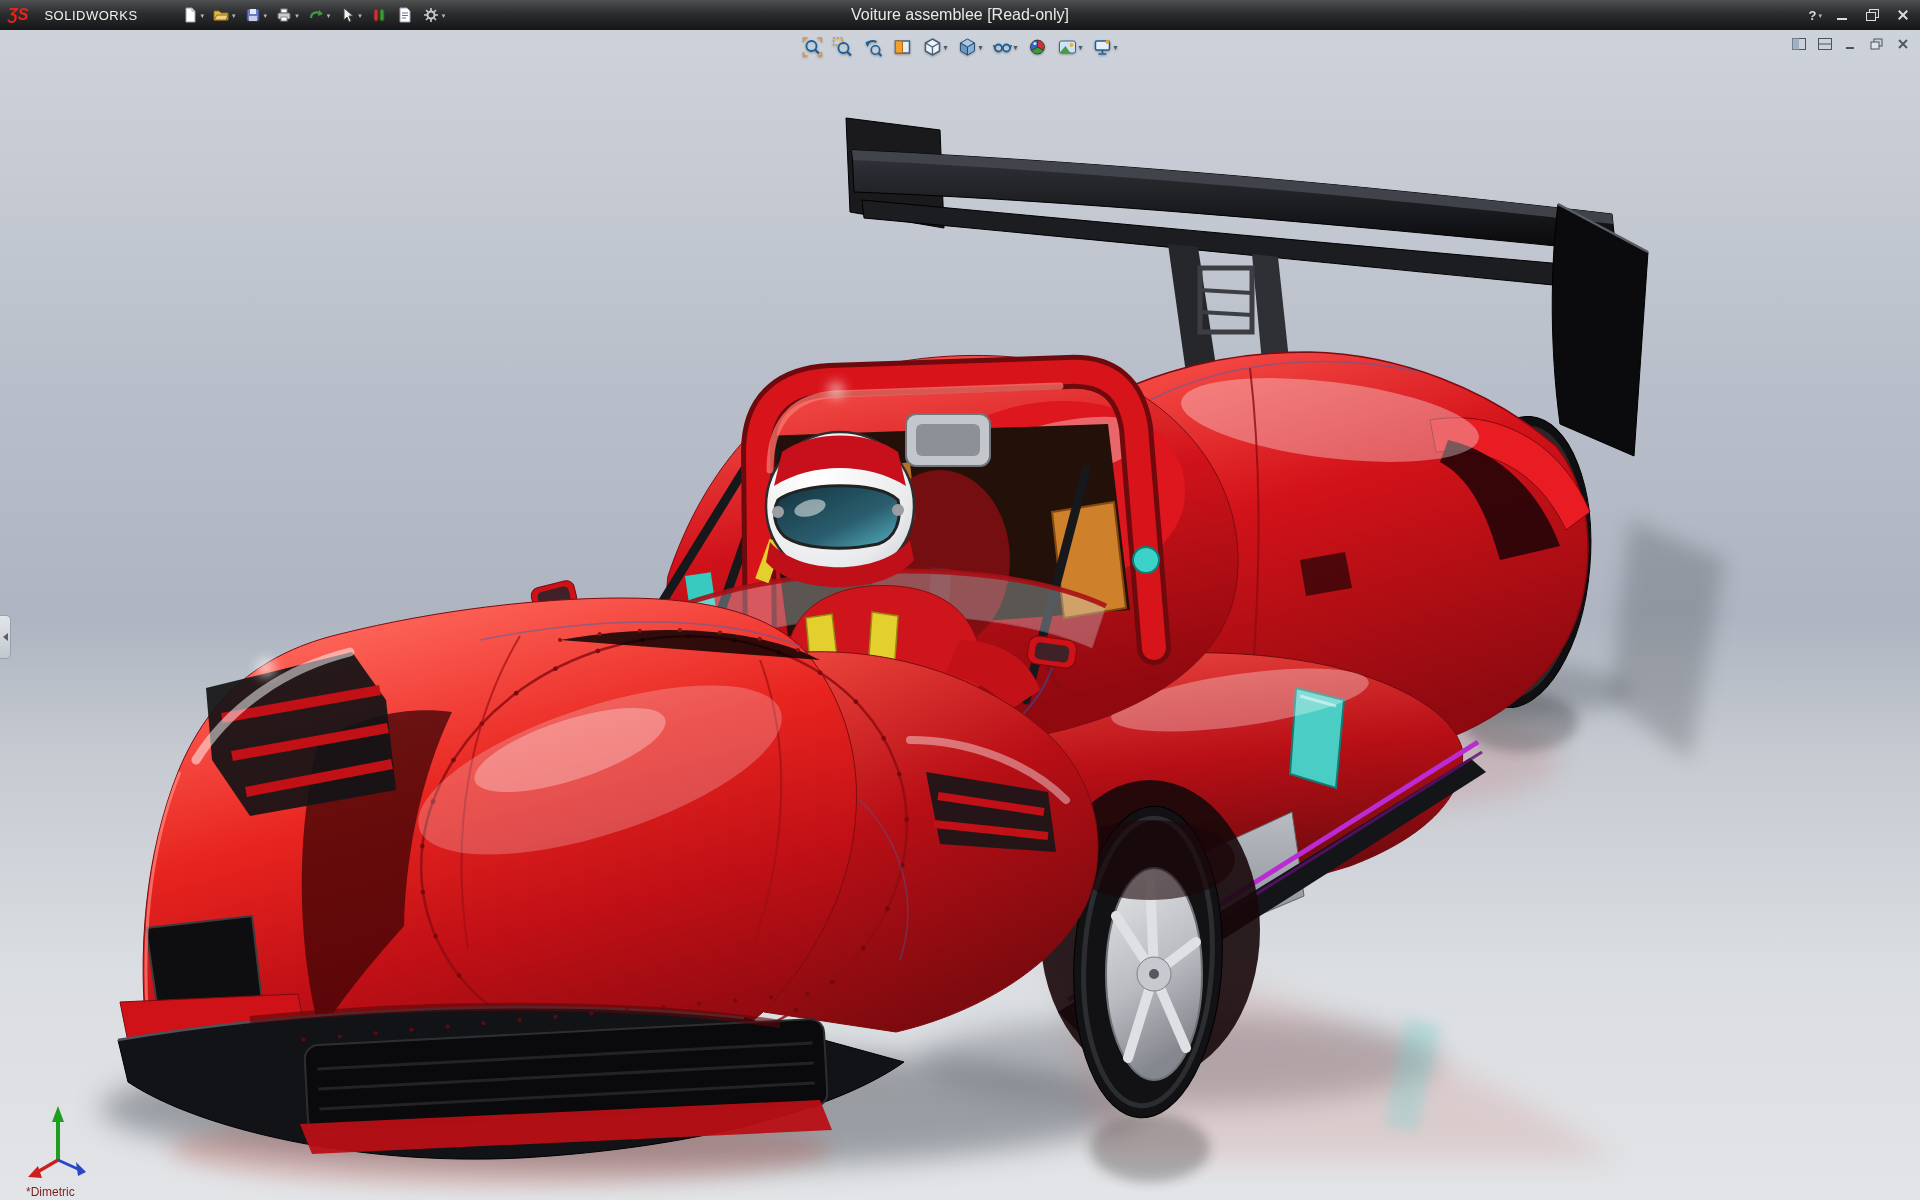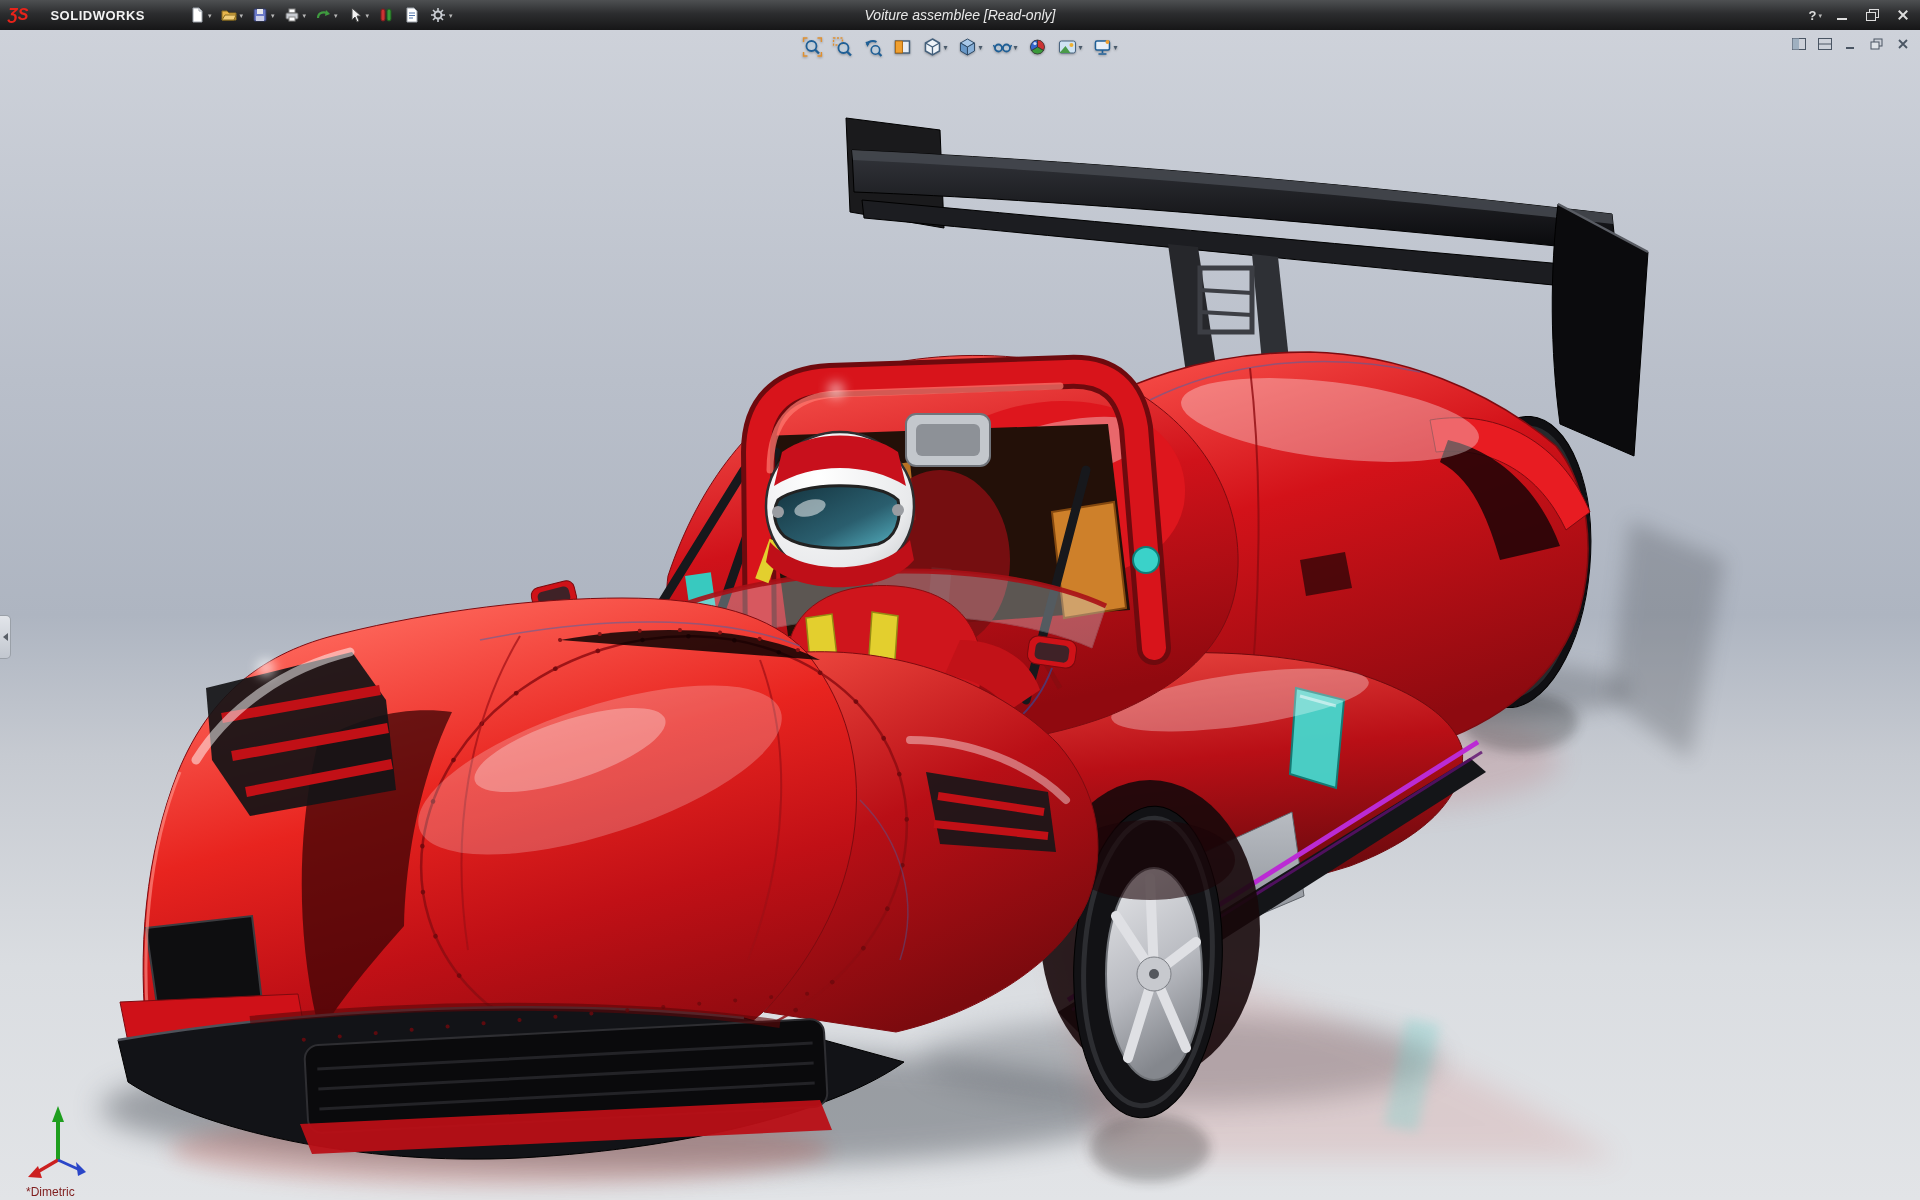--- a/index.html
+++ b/index.html
@@ -1,28 +1,28 @@
 <!DOCTYPE html>
 <html style="--titlebar-bg: #2a2b2d; --titlebar-text: #e6e6e6; --viewport-top: #ced2da; --viewport-mid: #aeb5c1; --viewport-floor: #e2e4e7;"><head>
 <meta charset="utf-8">
 <style>
   html,body{margin:0;padding:0;width:1920px;height:1200px;overflow:hidden;
     font-family:"Liberation Sans","DejaVu Sans",sans-serif;background:#9aa0ab;}
   
   .titlebar{position:absolute;top:0;left:0;width:1920px;height:30px;
     background:linear-gradient(#4e5052 0%,#2c2d2f 45%,#161617 100%);
     display:flex;align-items:center;color:#e6e6e6;z-index:30;}
-  .logo-wrap{display:flex;align-items:center;gap:6px;padding:0 14px 0 8px;}
+  .logo-wrap{display:flex;align-items:center;gap:16px;padding:0 14px 0 8px;}
   .logo-glyph{color:#e8231a;font-weight:bold;font-style:italic;font-size:16px;line-height:1;}
-  .brand{font-weight:bold;font-size:13px;letter-spacing:.5px;color:#f2f2f2;margin-left:16px;}
+  .brand{font-weight:normal;font-size:13px;letter-spacing:.5px;color:#f2f2f2;}
   .tb-icons{display:flex;align-items:center;gap:2px;margin-left:26px;}
   .tb-item{display:flex;align-items:center;padding:2px 3px;border-radius:3px;}
   .tb-item svg{display:block;}
   .caret{font-size:7px;color:#b8b8b8;margin-left:2px;line-height:1;}
-  .tb-title{position:absolute;left:0;right:0;text-align:center;font-size:14px;color:#e9e9e9;pointer-events:none;font-style:italic;}
+  .tb-title{position:absolute;left:0;right:0;text-align:center;font-size:16px;color:#e9e9e9;pointer-events:none;}
   .tb-right{margin-left:auto;display:flex;align-items:center;gap:14px;padding-right:10px;z-index:2;}
   .help-btn{font-size:13px;font-weight:bold;color:#ddd;display:flex;align-items:center;}
   .winctl{display:flex;align-items:center;gap:16px;}
   .ctl{width:14px;height:12px;position:relative;cursor:default;}
   .ctl-min::after{content:"";position:absolute;left:1px;bottom:1px;width:10px;height:0;border-bottom:2px solid #ddd;}
   .ctl-restore::before{content:"";position:absolute;left:3px;top:0;width:8px;height:7px;border:1px solid #ddd;}
   .ctl-restore::after{content:"";position:absolute;left:0px;top:3px;width:8px;height:7px;border:1px solid #ddd;background:#2c2d2f;}
   .ctl-close::before,.ctl-close::after{content:"";position:absolute;left:6px;top:0;width:2px;height:12px;background:#ddd;}
   .ctl-close::before{transform:rotate(45deg);} .ctl-close::after{transform:rotate(-45deg);}
   

